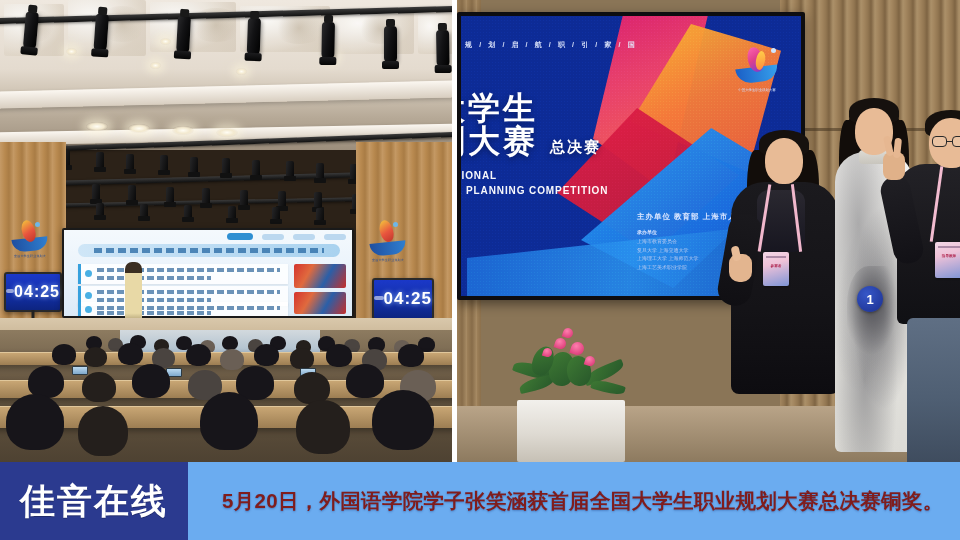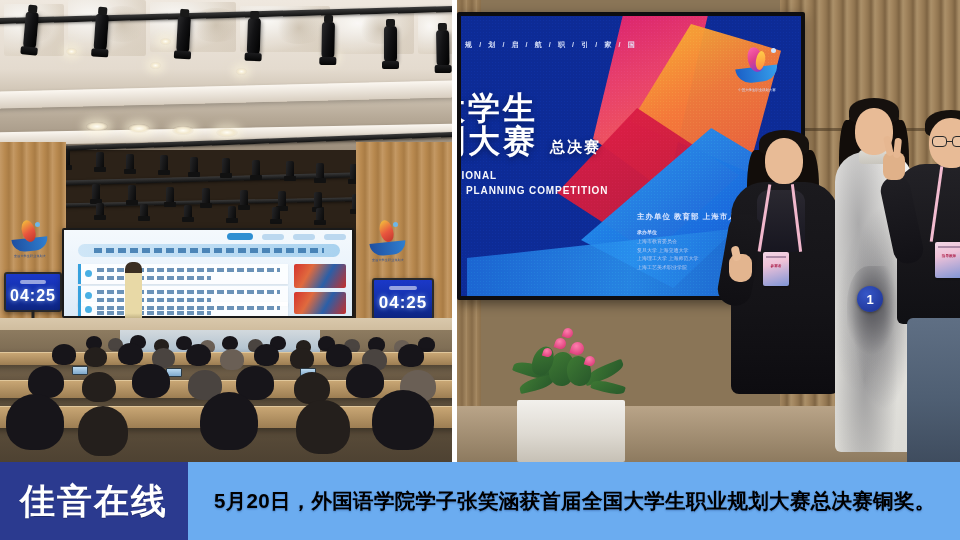--- a/index.html
+++ b/index.html
@@ -105,21 +105,21 @@
   .logo-emblem .cap{
     position:absolute; left:4px; bottom:1px; width:32px; height:5px;
     font-size:3px; color:#2a4f94; text-align:center; letter-spacing:.2px;
     overflow:hidden; white-space:nowrap;
   }
 
   .timer {
     position:absolute; border:2px solid #2a2a2a; border-radius:3px;
     background:linear-gradient(180deg,#1b38c8 0%, #1330a8 55%, #0d2480 100%);
     box-shadow:0 2px 5px rgba(0,0,0,.4);
-    display:flex; flex-direction:column; align-items:center; justify-content:center;
+    display:flex; flex-direction:row; align-items:center; justify-content:center;
   }
   .timer .tick-head {
     width:48%; height:4px; background:rgba(255,255,255,.55); border-radius:2px;
     margin-bottom:3px;
   }
   .timer .tval {
     color:#ffffff; font-weight:bold; letter-spacing:1px;
     font-family:"Liberation Sans","DejaVu Sans",sans-serif;
     text-shadow:0 0 5px rgba(160,200,255,.9);
   }
@@ -404,22 +404,22 @@
   }
   .brand-text{
     color:#ffffff; font-size:35px; font-weight:bold; letter-spacing:2px;
     font-family:"Liberation Sans","DejaVu Sans",sans-serif;
     text-shadow:0 1px 0 rgba(0,0,0,.25);
   }
   .caption{
     flex:1; display:flex; align-items:center;
   }
   .caption-text{
-    color:#000000; font-size:20.5px; font-weight:bold; letter-spacing:.3px;
-    padding-left:26px; white-space:nowrap;
+    color:#7f1d1d; font-size:20.5px; font-weight:bold; letter-spacing:.3px;
+    padding-left:34px; white-space:nowrap;
     font-family:"Liberation Sans","DejaVu Sans",sans-serif;
     text-shadow:0 1px 2px rgba(30,70,140,.45);
   }
 </style>
 </head>
 <body>
 
 <div id="page">
 
   <div class="collage">

